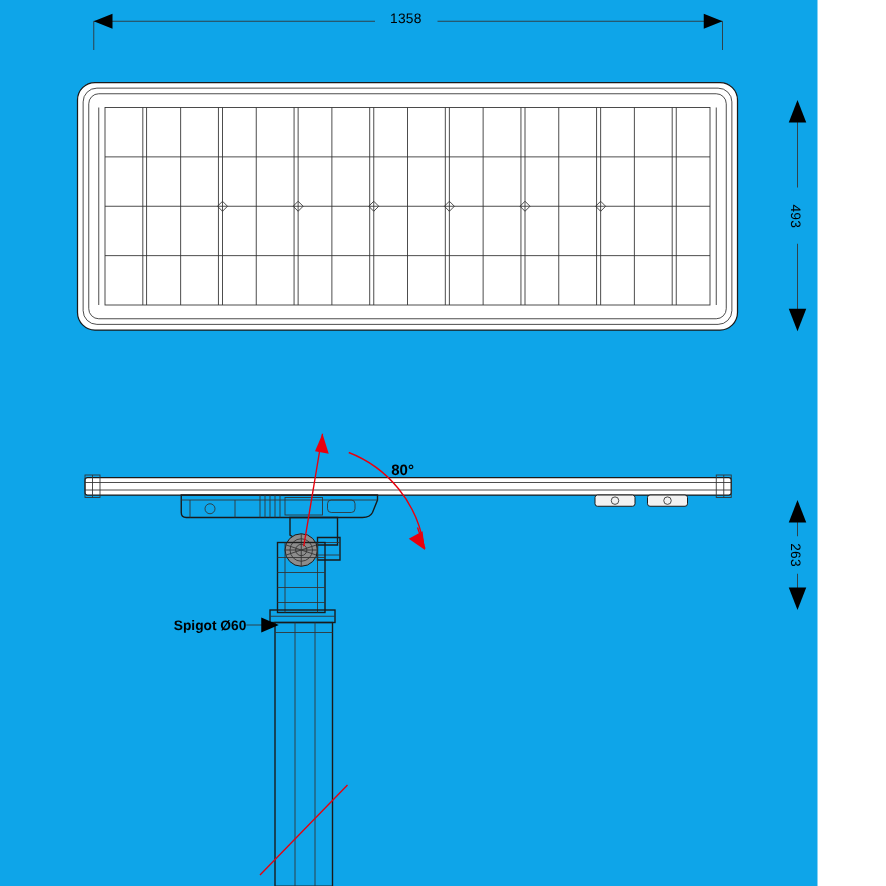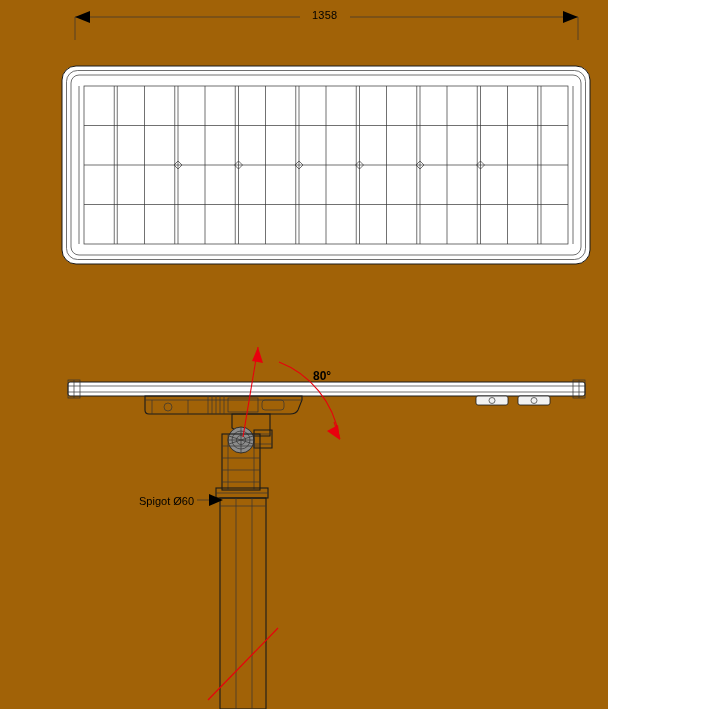--- a/index.html
+++ b/index.html
@@ -6,39 +6,39 @@
     margin: 0;
     padding: 0;
     background: #ffffff;
   }
   body {
     font-family: "Liberation Sans", sans-serif;
     color: #000000;
   }
   #stage {
     position: relative;
-    width: 608px;
+    width: 654px;
     height: 709px;
-    background: #a16207;
+    background: #0ea5e9;
     overflow: hidden;
   }
   .abs { position: absolute; }
   .dim-label {
     font-size: 11px;
     color: #000000;
     letter-spacing: 0.2px;
     white-space: nowrap;
   }
   .dim-label.vert {
     transform: rotate(90deg);
     transform-origin: center center;
   }
   .note-label {
     font-size: 11px;
-    font-weight: normal;
+    font-weight: bold;
     color: #000000;
     white-space: nowrap;
   }
   .angle-label {
     font-size: 12px;
     font-weight: bold;
     color: #000000;
     white-space: nowrap;
   }
   svg { display: block; }

